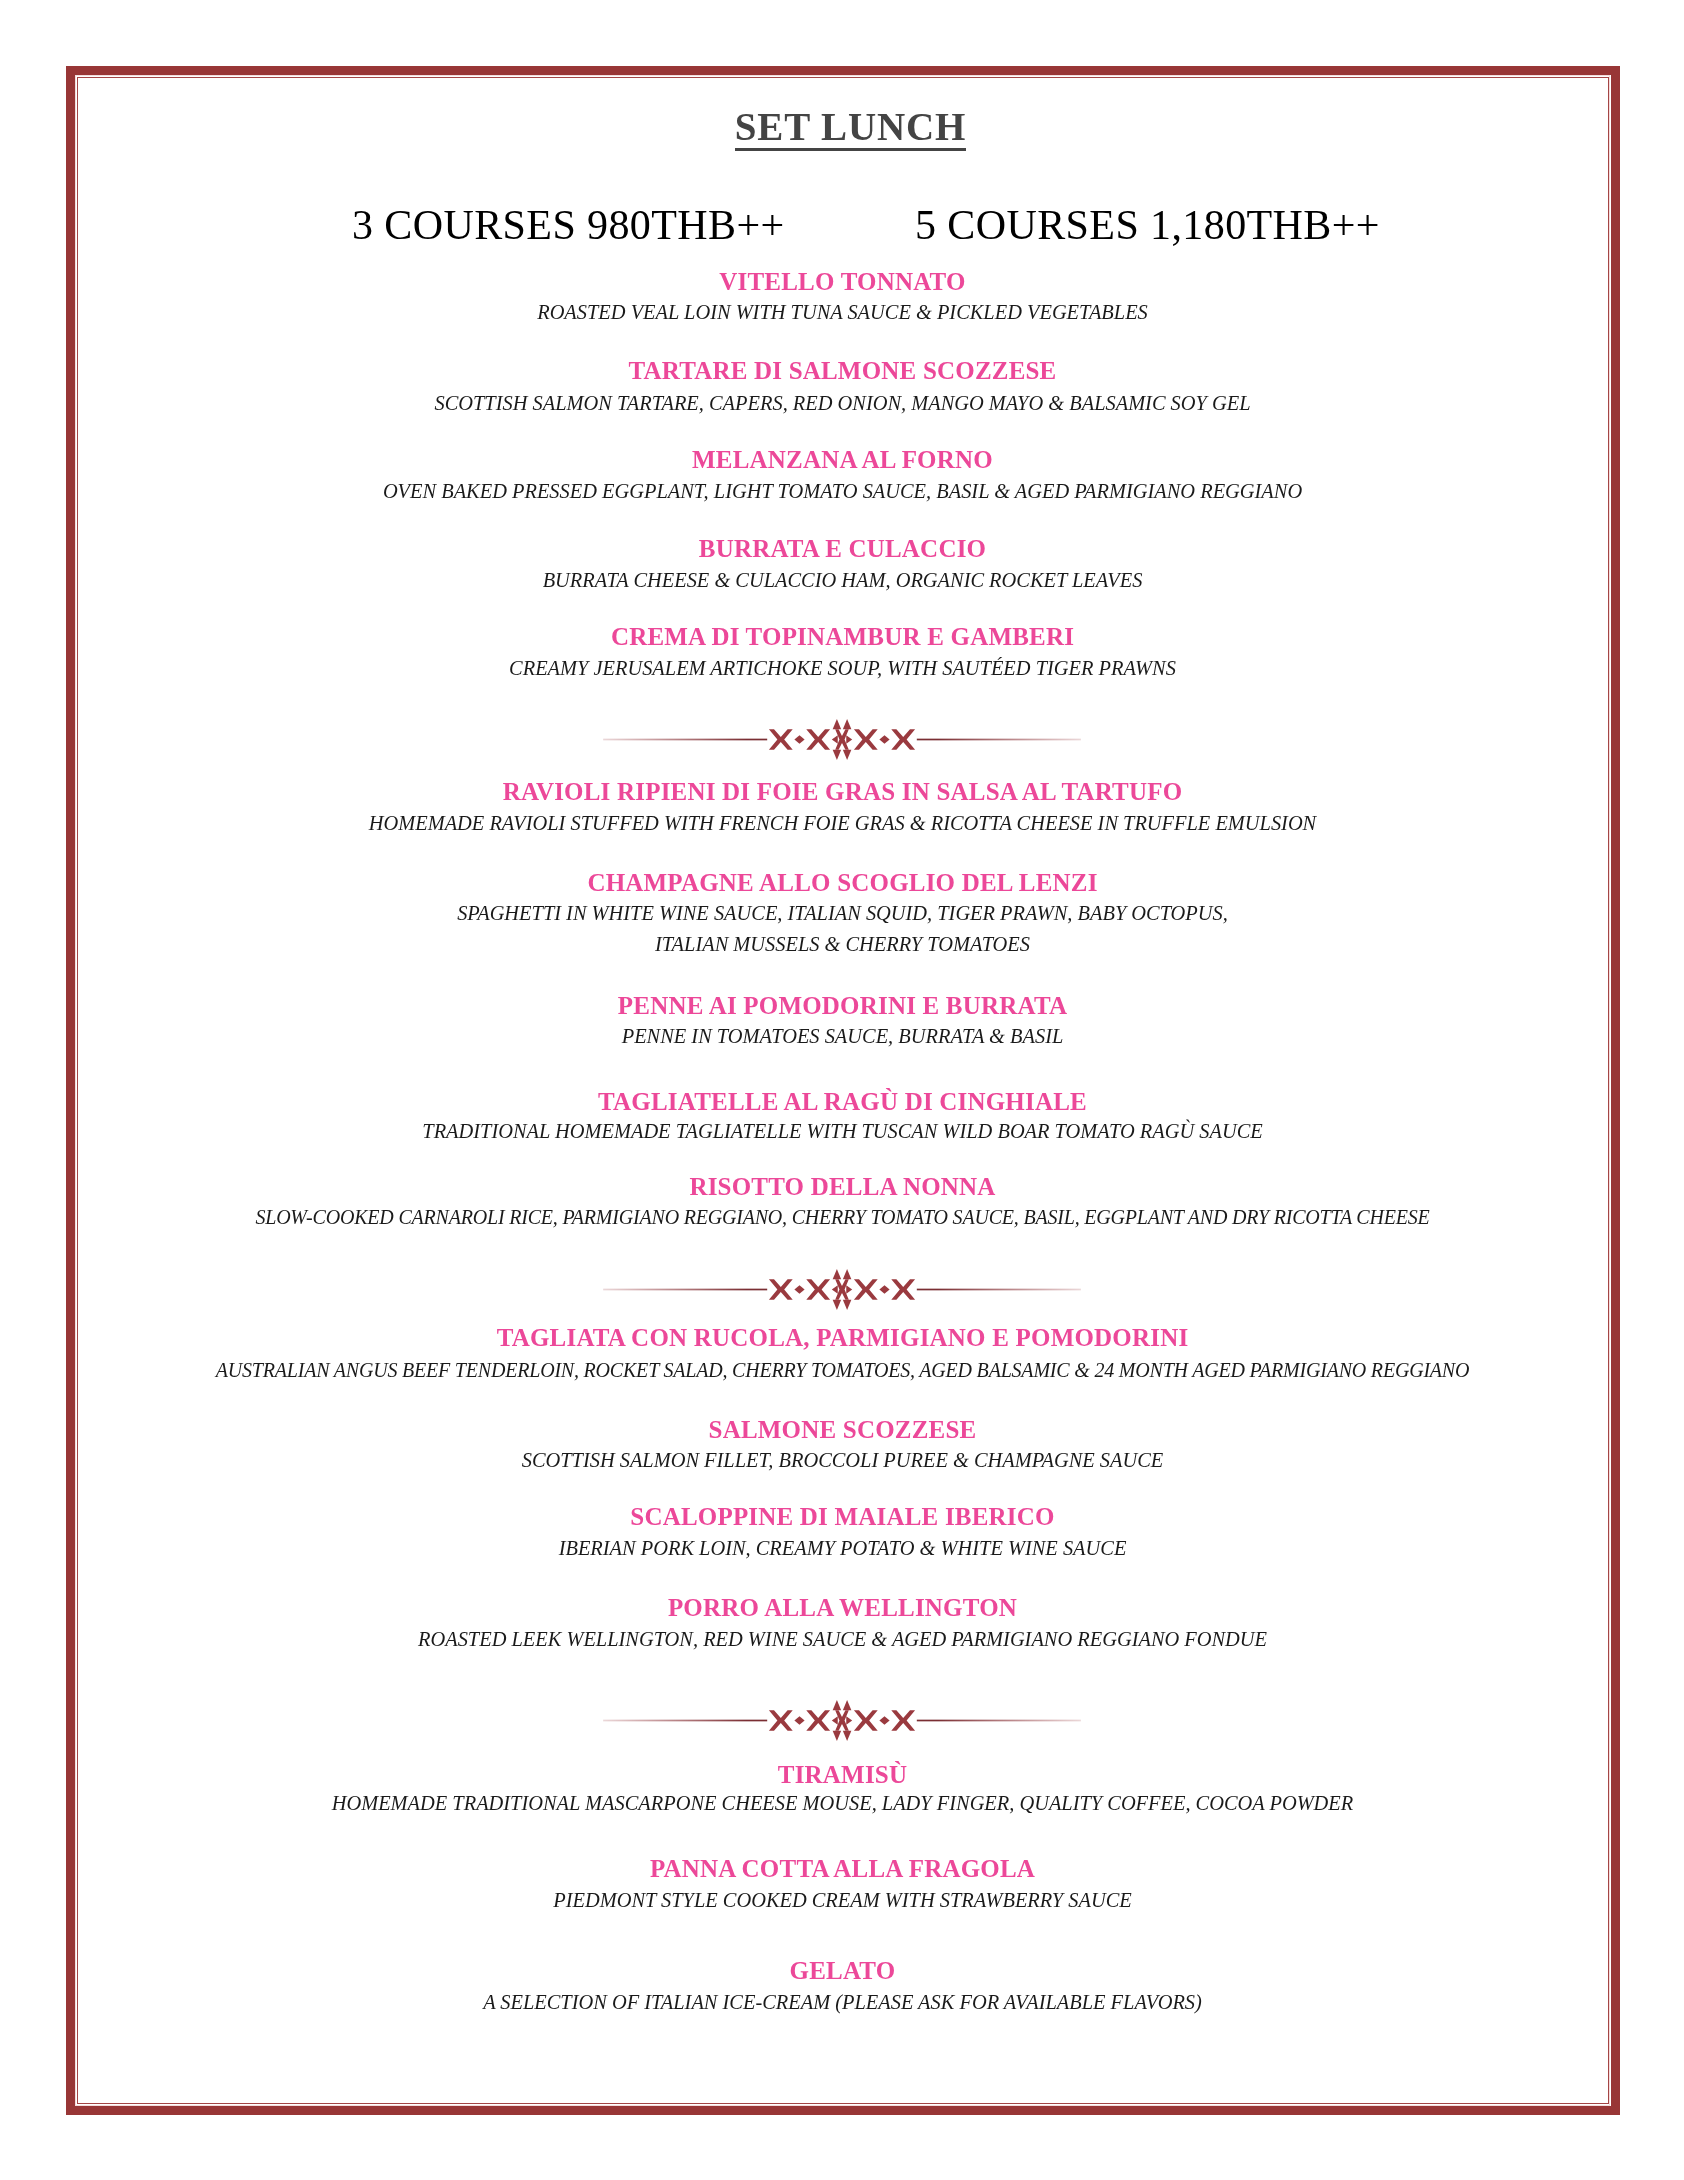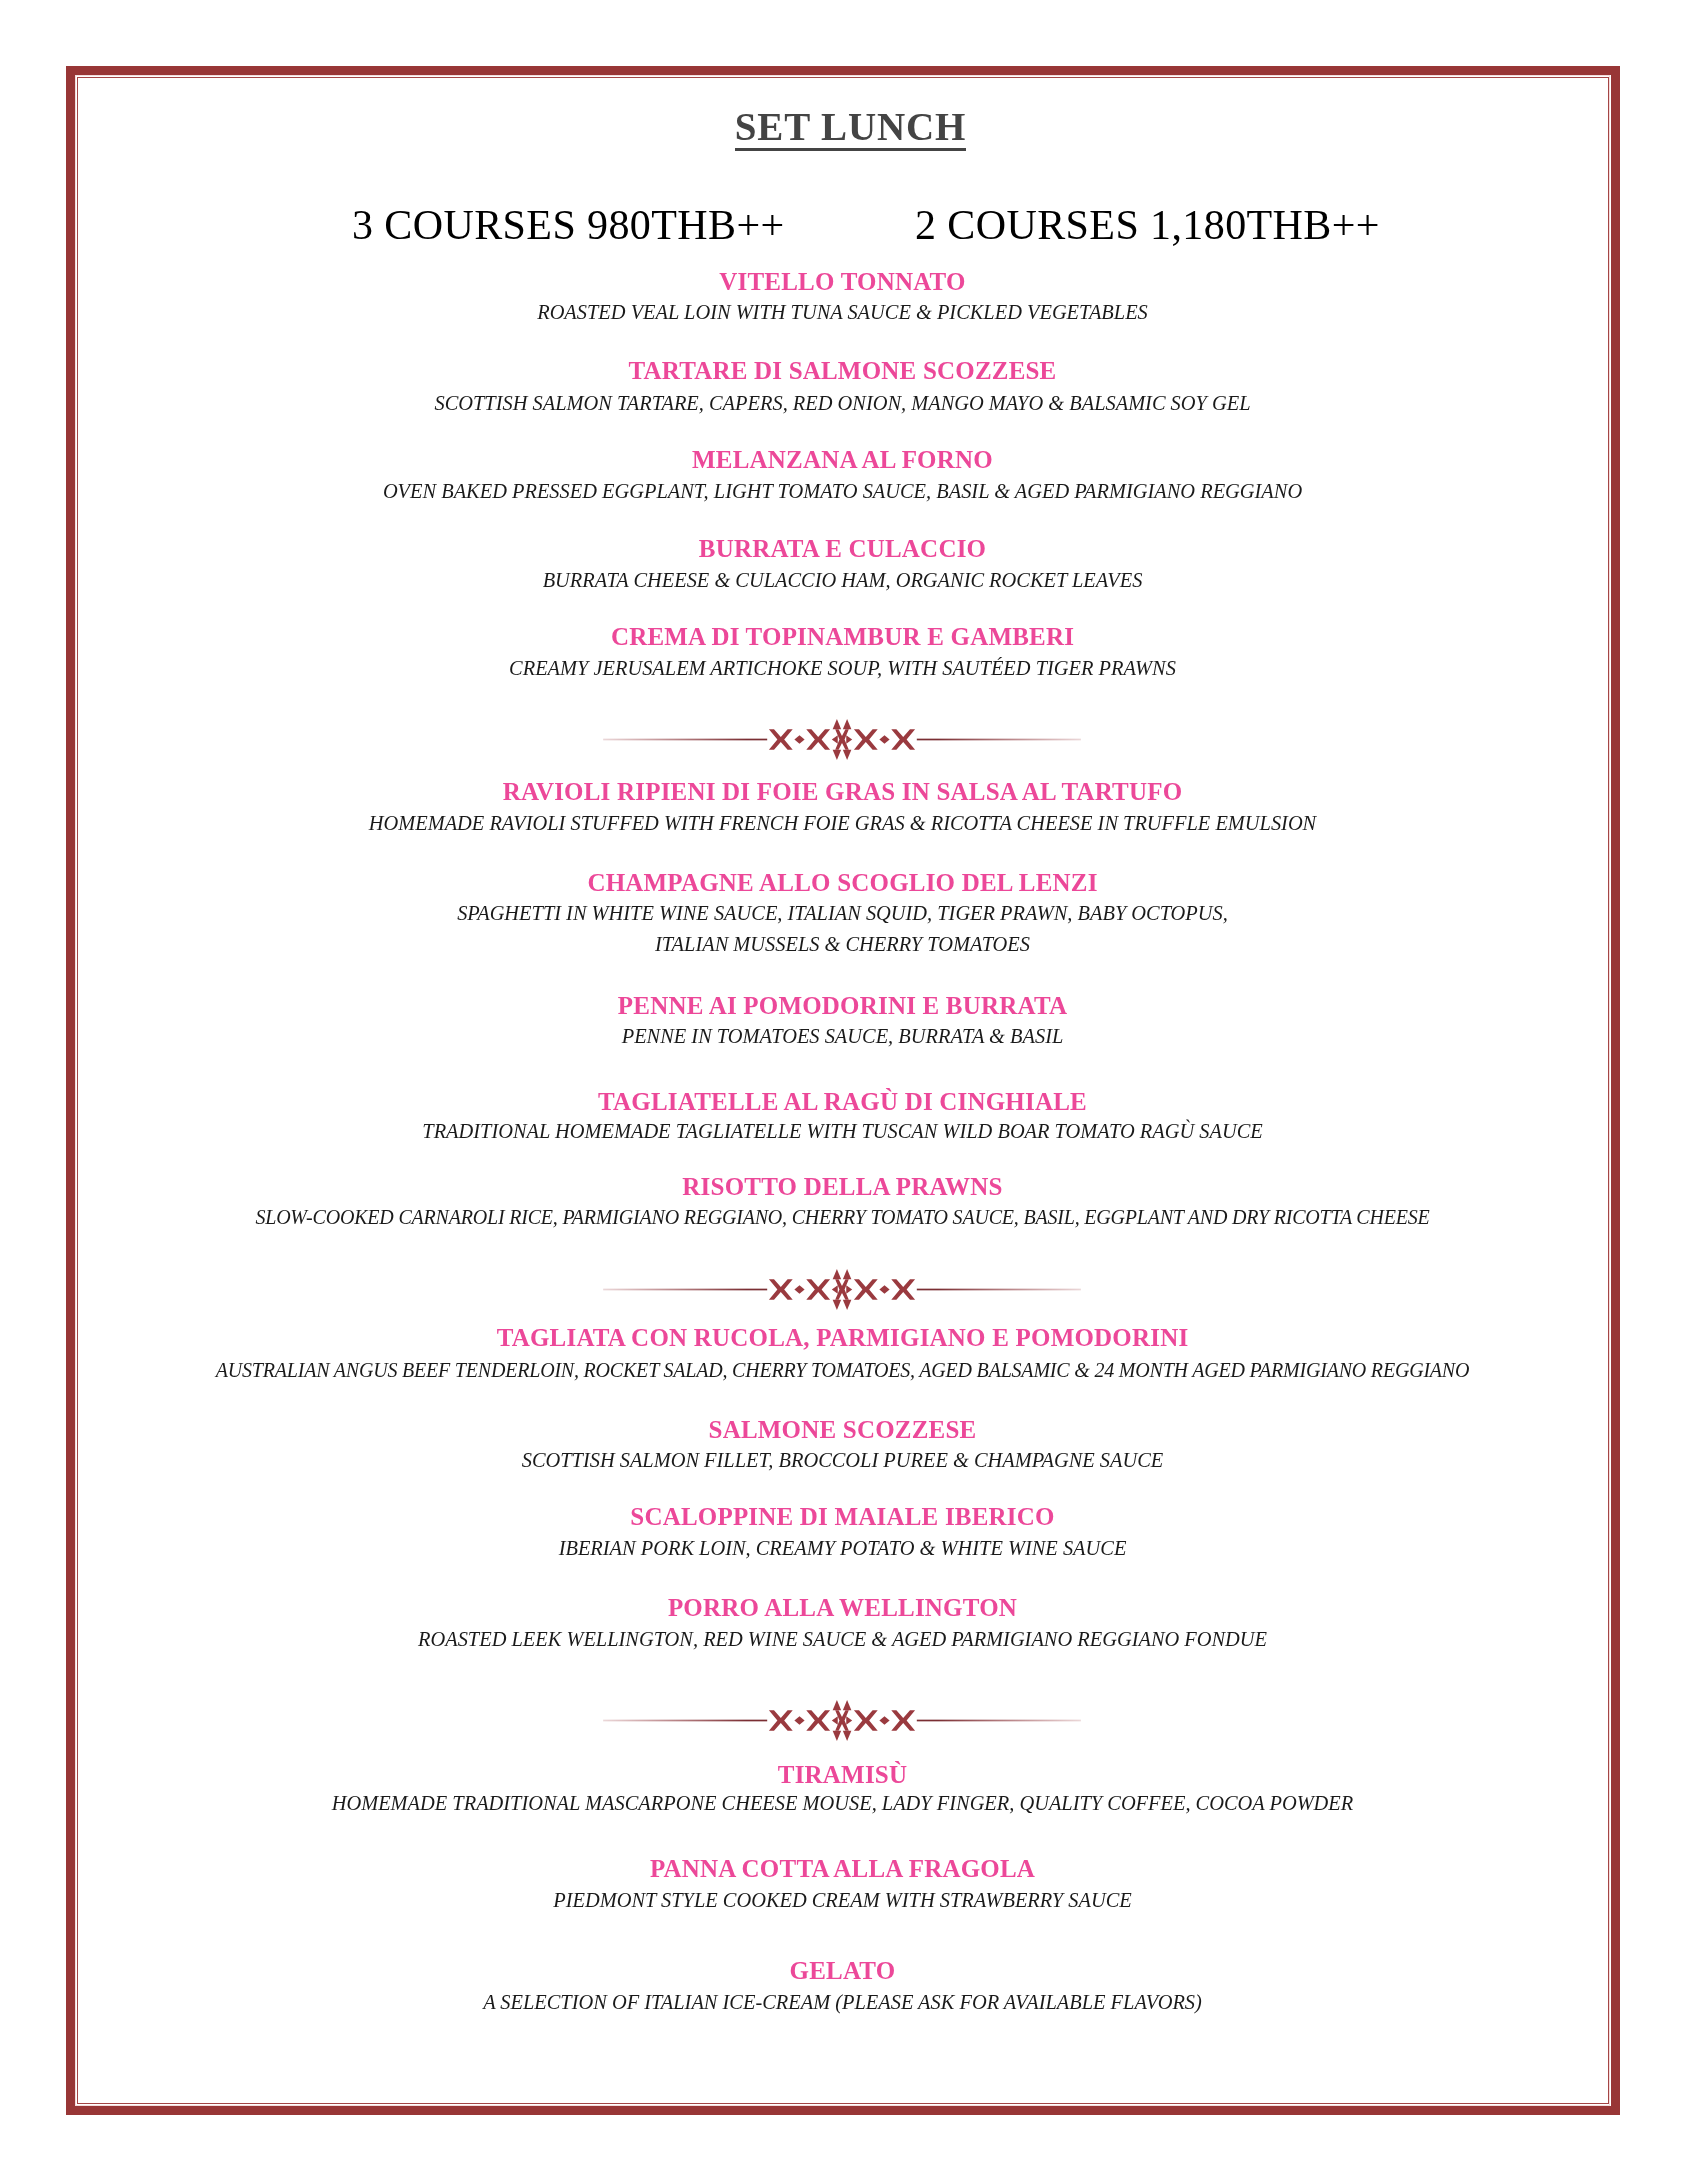--- a/index.html
+++ b/index.html
@@ -104,21 +104,21 @@
 <body>
 
 <div class="frame-outer"></div>
 <div class="frame-gap"></div>
 <div class="frame-inner"></div>
 
 <div class="title">
   <span>SET LUNCH</span>
 </div>
 <div class="price p3">3 COURSES 980THB++</div>
-<div class="price p4">2 COURSES 1,180THB++</div>
+<div class="price p4">5 COURSES 1,180THB++</div>
 
 <div class="dish" style="top:269px">VITELLO TONNATO</div>
 <div class="desc" style="top:302px">ROASTED VEAL LOIN WITH TUNA SAUCE &amp; PICKLED VEGETABLES</div>
 
 <div class="dish" style="top:358px">TARTARE DI SALMONE SCOZZESE</div>
 <div class="desc" style="top:393px">SCOTTISH SALMON TARTARE, CAPERS, RED ONION, MANGO MAYO &amp; BALSAMIC SOY GEL</div>
 
 <div class="dish" style="top:447px">MELANZANA AL FORNO</div>
 <div class="desc" style="top:481px">OVEN BAKED PRESSED EGGPLANT, LIGHT TOMATO SAUCE, BASIL &amp; AGED PARMIGIANO REGGIANO</div>
 
@@ -167,21 +167,21 @@
 <div class="dish" style="top:870px">CHAMPAGNE ALLO SCOGLIO DEL LENZI</div>
 <div class="desc" style="top:903px">SPAGHETTI IN WHITE WINE SAUCE, ITALIAN SQUID, TIGER PRAWN, BABY OCTOPUS,</div>
 <div class="desc" style="top:934px">ITALIAN MUSSELS &amp; CHERRY TOMATOES</div>
 
 <div class="dish" style="top:993px">PENNE AI POMODORINI E BURRATA</div>
 <div class="desc" style="top:1026px">PENNE IN TOMATOES SAUCE, BURRATA &amp; BASIL</div>
 
 <div class="dish" style="top:1089px">TAGLIATELLE AL RAGÙ DI CINGHIALE</div>
 <div class="desc" style="top:1121px">TRADITIONAL HOMEMADE TAGLIATELLE WITH TUSCAN WILD BOAR TOMATO RAGÙ SAUCE</div>
 
-<div class="dish" style="top:1174px">RISOTTO DELLA PRAWNS</div>
+<div class="dish" style="top:1174px">RISOTTO DELLA NONNA</div>
 <div class="desc wide" style="top:1207px">SLOW-COOKED CARNAROLI RICE, PARMIGIANO REGGIANO, CHERRY TOMATO SAUCE, BASIL, EGGPLANT AND DRY RICOTTA CHEESE</div>
 
 <div class="divider" style="top:1264px">
   <svg width="492" height="51" viewBox="0 0 578 60">
     <defs>
       <linearGradient id="lg2" x1="0" x2="1" y1="0" y2="0">
         <stop offset="0" stop-color="#9a3a3f" stop-opacity="0.2"></stop>
         <stop offset="0.3" stop-color="#7a2e33" stop-opacity="1"></stop>
         <stop offset="0.7" stop-color="#7a2e33" stop-opacity="1"></stop>
         <stop offset="1" stop-color="#9a3a3f" stop-opacity="0.2"></stop>

